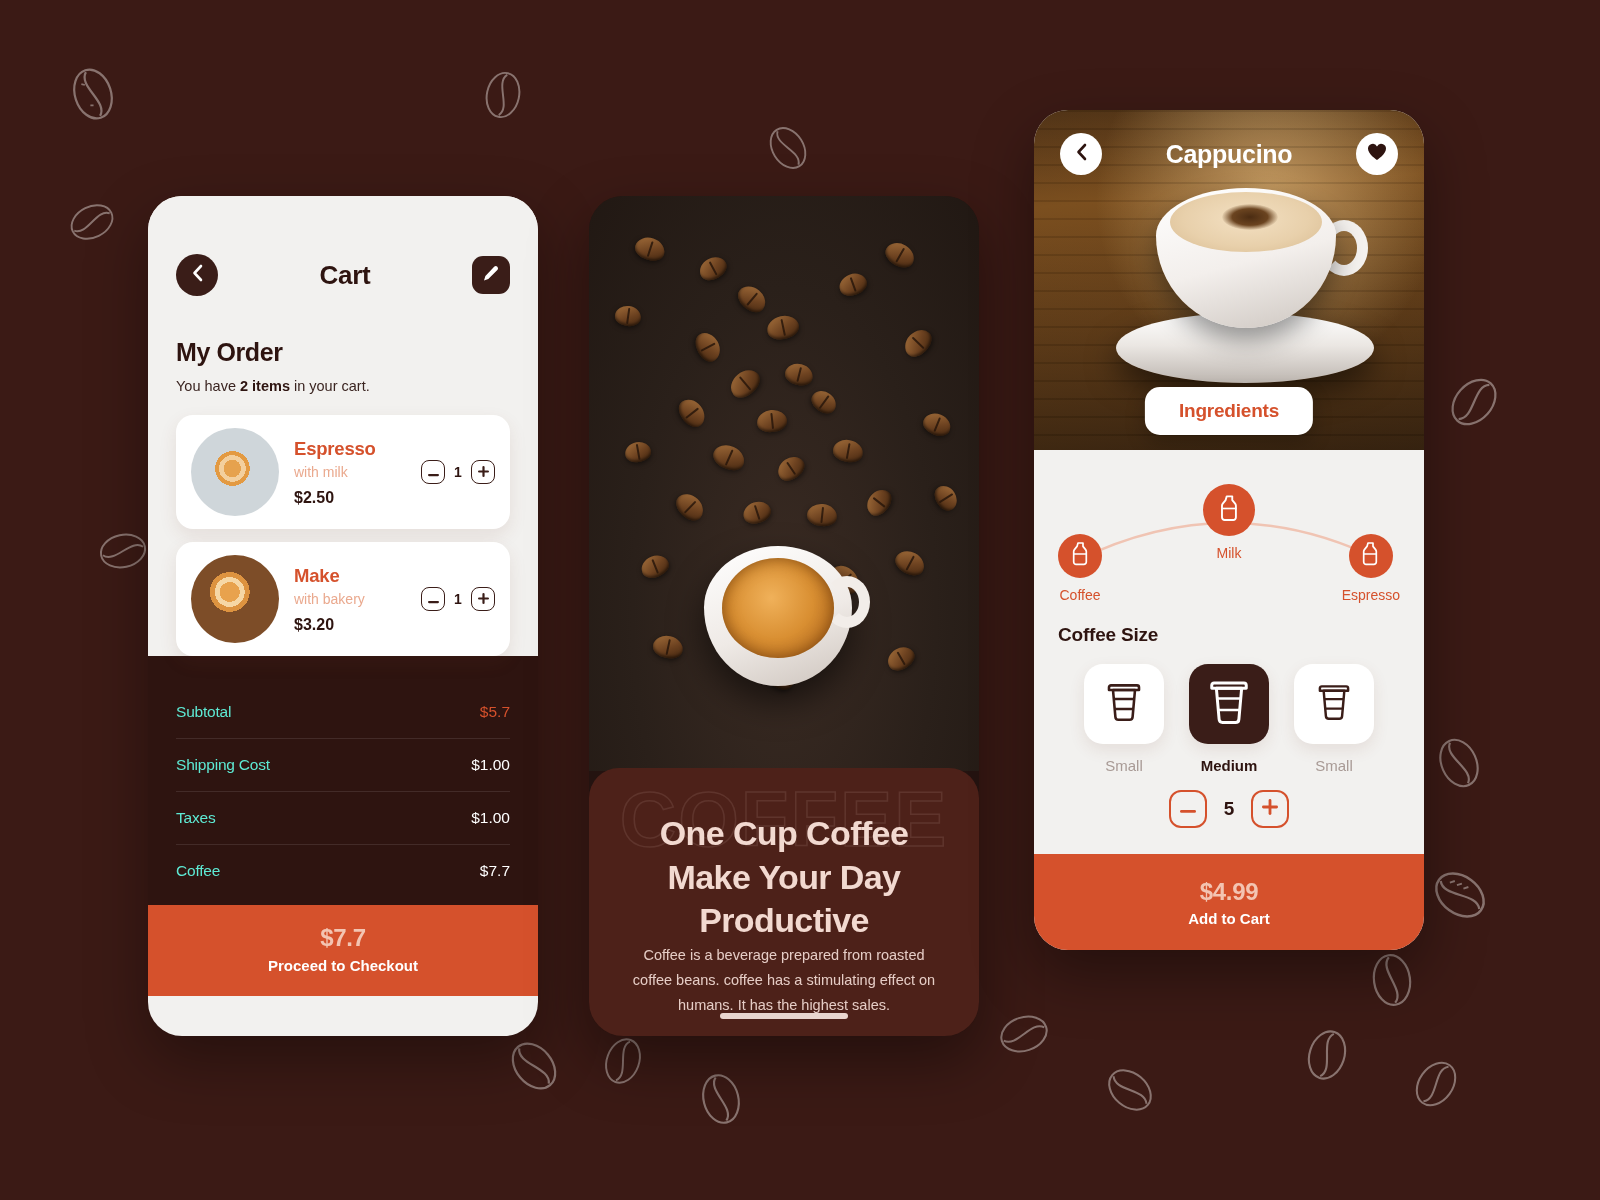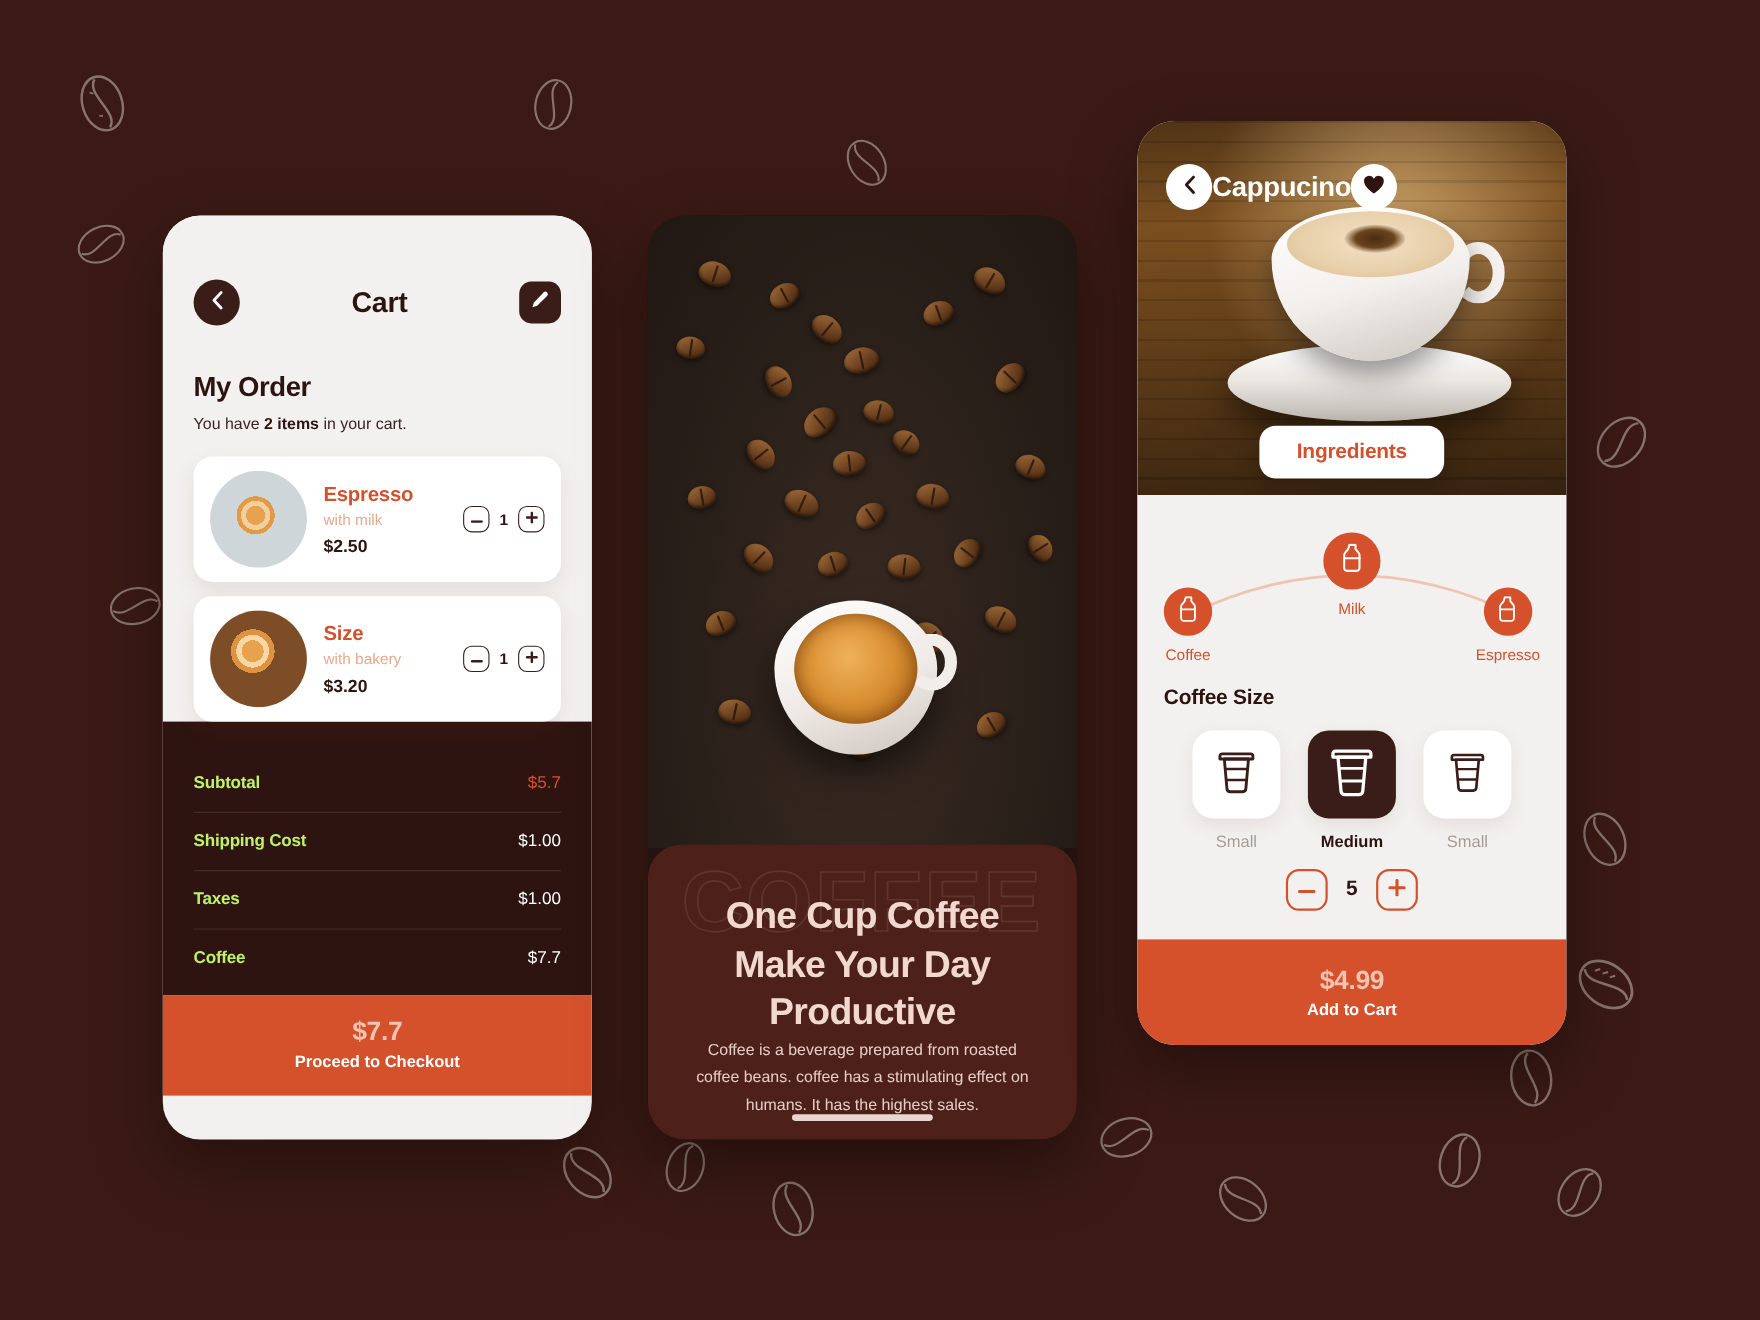--- a/index.html
+++ b/index.html
@@ -48,21 +48,21 @@
   .item-price { margin-top:9px; font-size:16px; font-weight:800; color:#2e1410; }
   .qty { display:flex; align-items:center; gap:9px; flex:none; }
   .qty-btn { width:24px; height:24px; border:1.6px solid #3a1d18; border-radius:8px;
     display:flex; align-items:center; justify-content:center; }
   .qty-val { font-size:14px; font-weight:700; color:#2e1410; min-width:8px; text-align:center; }
 
   .summary { background:#2e1410; padding:30px 28px 8px; }
   .srow { display:flex; align-items:center; justify-content:space-between;
     padding:17px 0; border-bottom:1px solid rgba(255,255,255,.10); }
   .srow:last-child { border-bottom:none; }
-  .slabel { font-size:15.5px; font-weight:700; color:#bef264; letter-spacing:-.2px; }
+  .slabel { font-size:15.5px; font-weight:400; color:#5eead4; letter-spacing:-.2px; }
   .sval { font-size:15.5px; color:#fff; }
   .sval.accent { color:#d5512c; }
   .checkout { background:#d5512c; text-align:center; padding:19px 0 22px; }
   .checkout-price { font-size:24px; font-weight:800; color:#f3c4b2; letter-spacing:-.3px; }
   .checkout-label { margin-top:5px; font-size:15px; font-weight:700; color:#fff; }
 
   
   #phone-hero { left:589px; top:196px; width:390px; height:840px;
     background:#241310; box-shadow:0 24px 60px rgba(0,0,0,.4); }
   .hero-photo { position:absolute; inset:0 0 auto 0; height:575px; overflow:hidden;
@@ -118,22 +118,22 @@
     background:linear-gradient(165deg,#ffffff 0%,#f3efec 52%,#cdc6c0 100%);
     box-shadow:0 12px 26px rgba(0,0,0,.42); }
   .capp-foam { position:absolute; left:40px; top:14px; width:152px; height:60px;
     border-radius:50%;
     background:radial-gradient(ellipse at 50% 45%, #f3e0c2 0%, #e8d0ab 58%, #d8bb91 100%); }
   .capp-choc { position:absolute; left:92px; top:26px; width:56px; height:26px;
     border-radius:50%;
     background:radial-gradient(ellipse at 50% 50%, #4b2c12 0%, #6b4420 45%, rgba(107,68,32,0) 72%); }
   .capp-handle { position:absolute; left:190px; top:42px; width:48px; height:56px;
     border:11px solid #f4f1ee; border-radius:50%; border-left-color:transparent; }
-  .detail-header { position:absolute; left:0; right:0; top:16px; height:88px;
-    display:flex; align-items:center; padding:0 26px; }
+  .detail-header { position:absolute; left:0; right:0; top:0; height:88px;
+    display:flex; align-items:center; justify-content:space-between; padding:0 26px; }
   .circ-white { width:42px; height:42px; border-radius:50%; background:#fff;
     display:flex; align-items:center; justify-content:center; }
   .detail-title { font-size:25px; font-weight:800; color:#fff; letter-spacing:-.3px; }
   .ingredients-chip { position:absolute; left:50%; transform:translateX(-50%); top:277px;
     background:#fff; border-radius:15px; padding:13px 34px;
     font-size:19px; font-weight:800; color:#d5512c; letter-spacing:-.2px;
     box-shadow:0 8px 20px rgba(0,0,0,.22); }
 
   .detail-body { position:absolute; left:0; right:0; top:340px; bottom:96px;
     background:#f2f1ef; padding:32px 24px 0; }
@@ -316,21 +316,21 @@
                   <rect y="4.4" width="11" height="2.2" rx="1.1" fill="#3a1d18"></rect>
                   <rect x="4.4" width="2.2" height="11" rx="1.1" fill="#3a1d18"></rect>
                 </svg></span>
           </div>
         </div>
       </div>
 
       <div class="item">
         <div class="item-thumb thumb-b"></div>
         <div class="item-info">
-          <div class="item-name">Size</div>
+          <div class="item-name">Make</div>
           <div class="item-desc">with bakery</div>
           <div class="item-price">$3.20</div>
         </div>
         <div class="qty">
           <div class="qty-btn">
             <span><svg width="11" height="3" viewBox="0 0 11 3">
                   <rect width="11" height="2.2" rx="1.1" fill="#3a1d18"></rect>
                 </svg></span>
           </div>
           <div class="qty-val">1</div>

